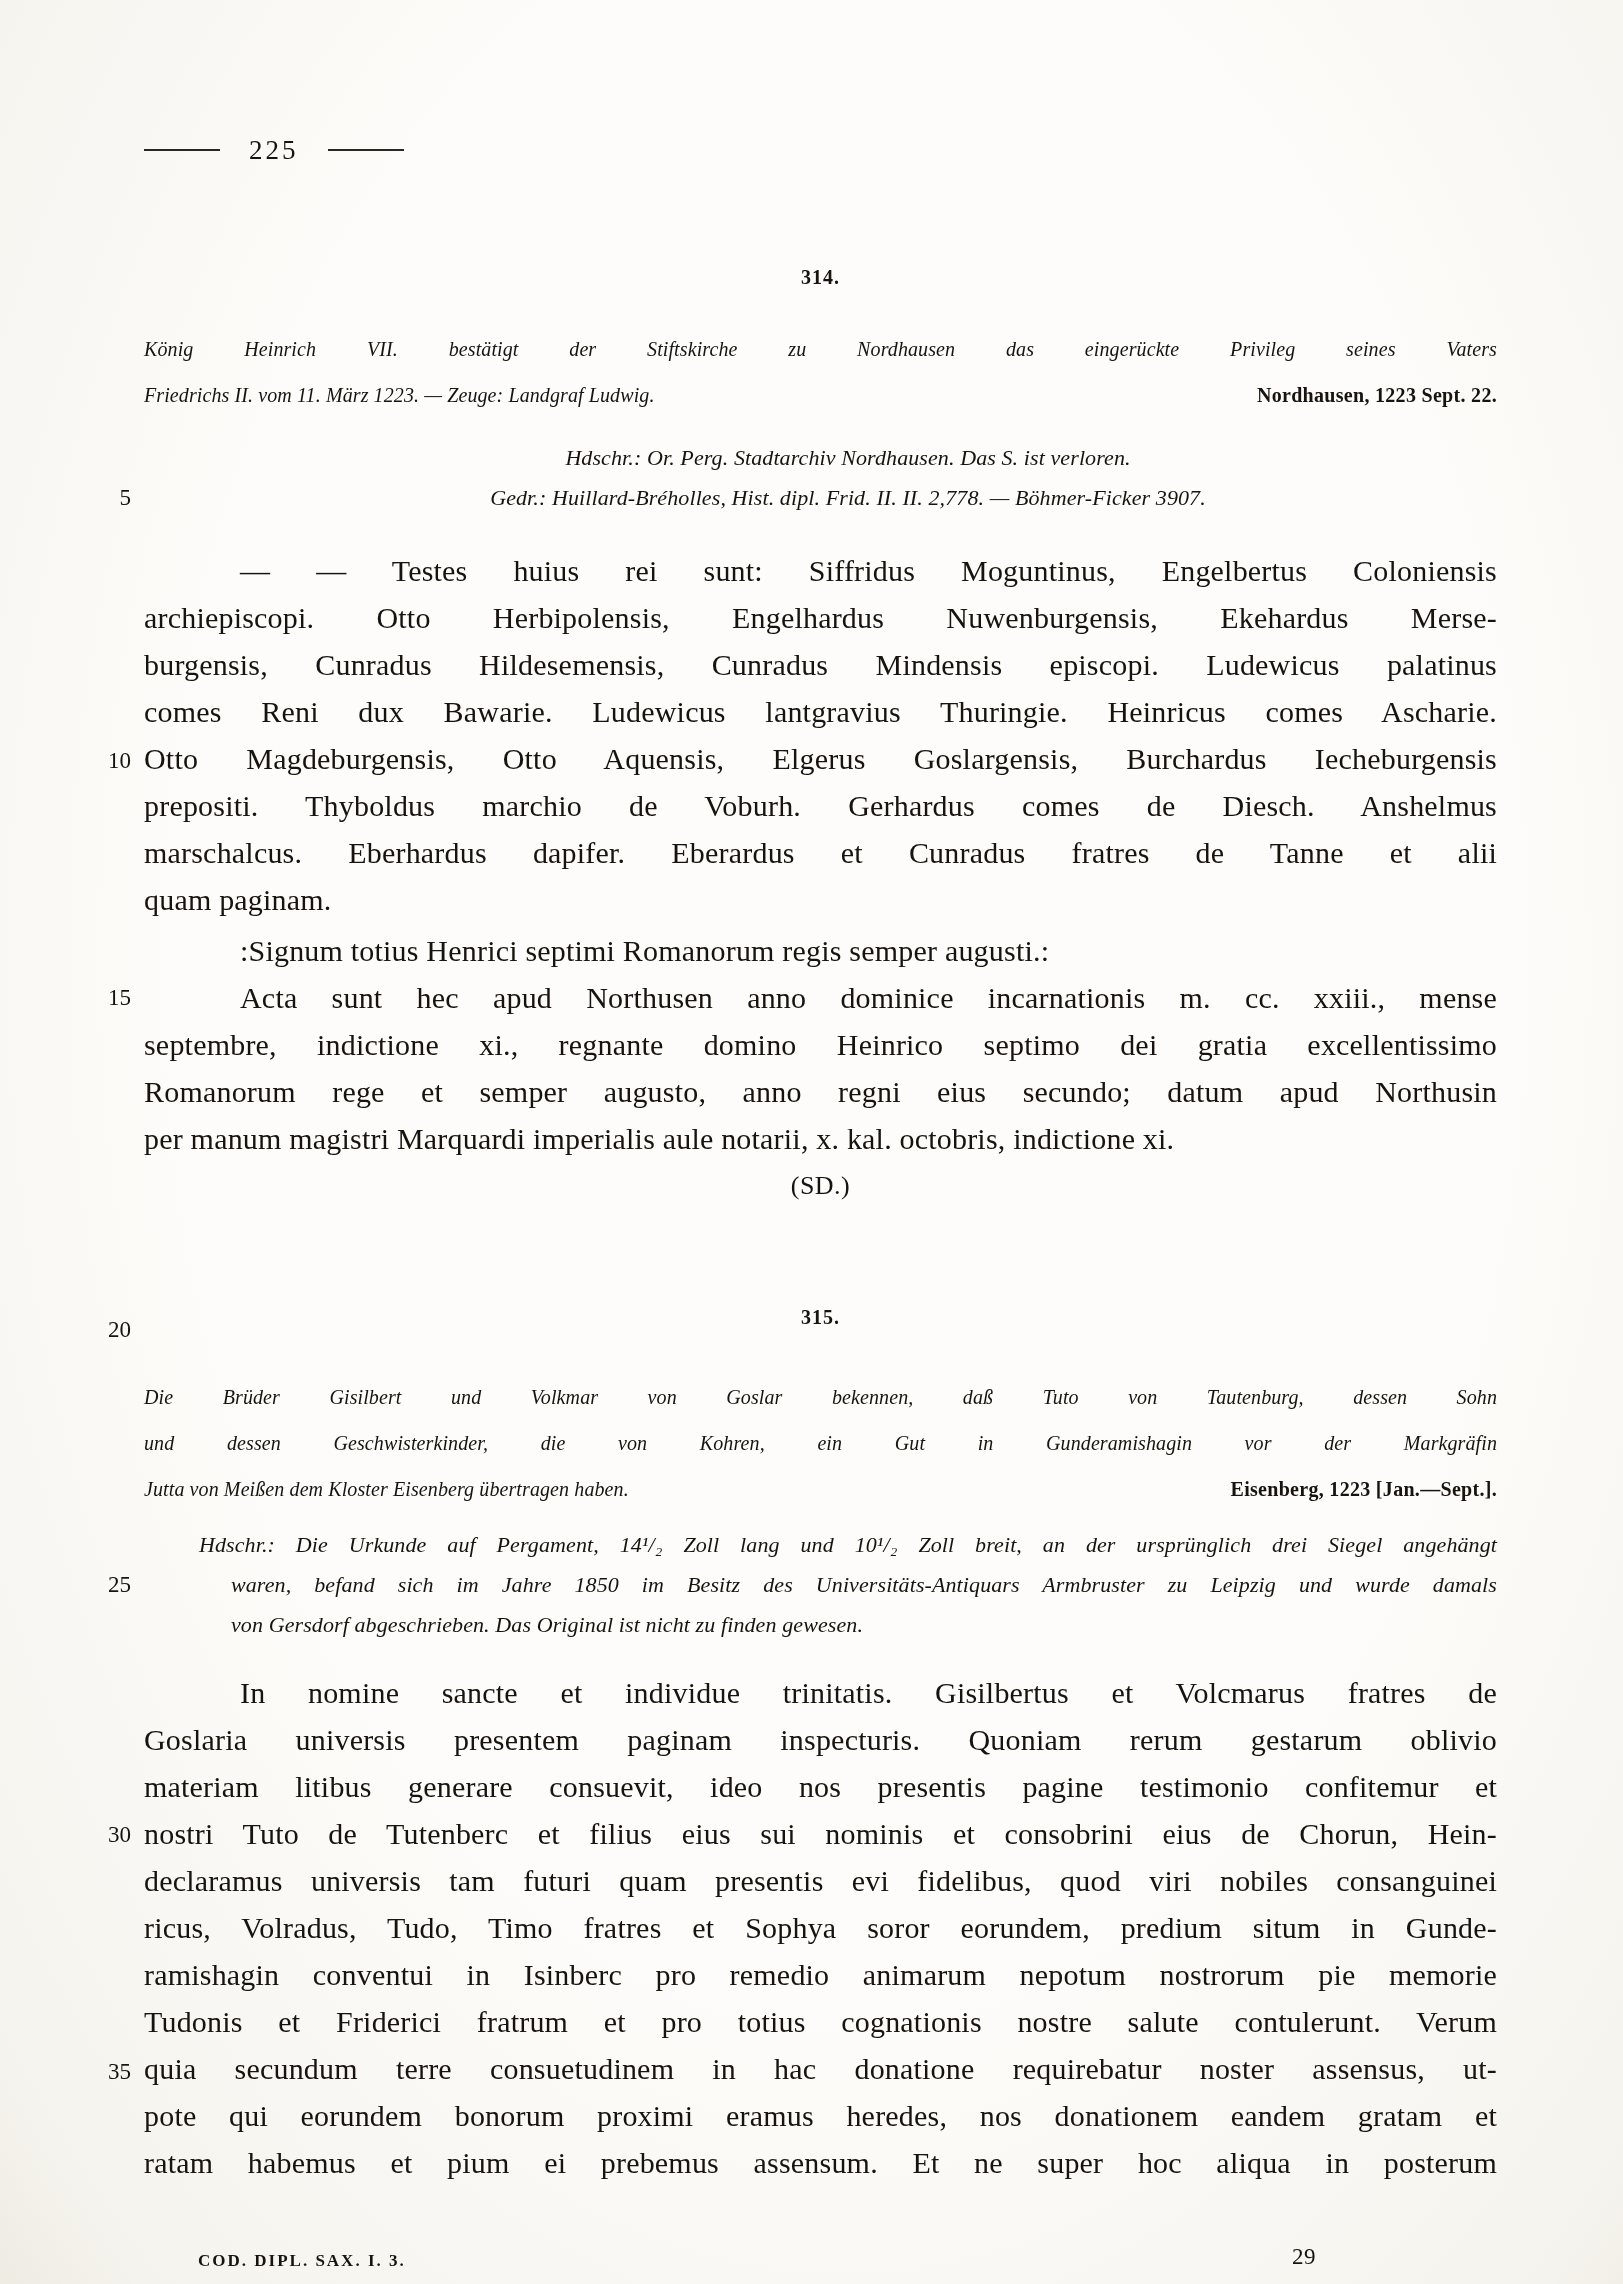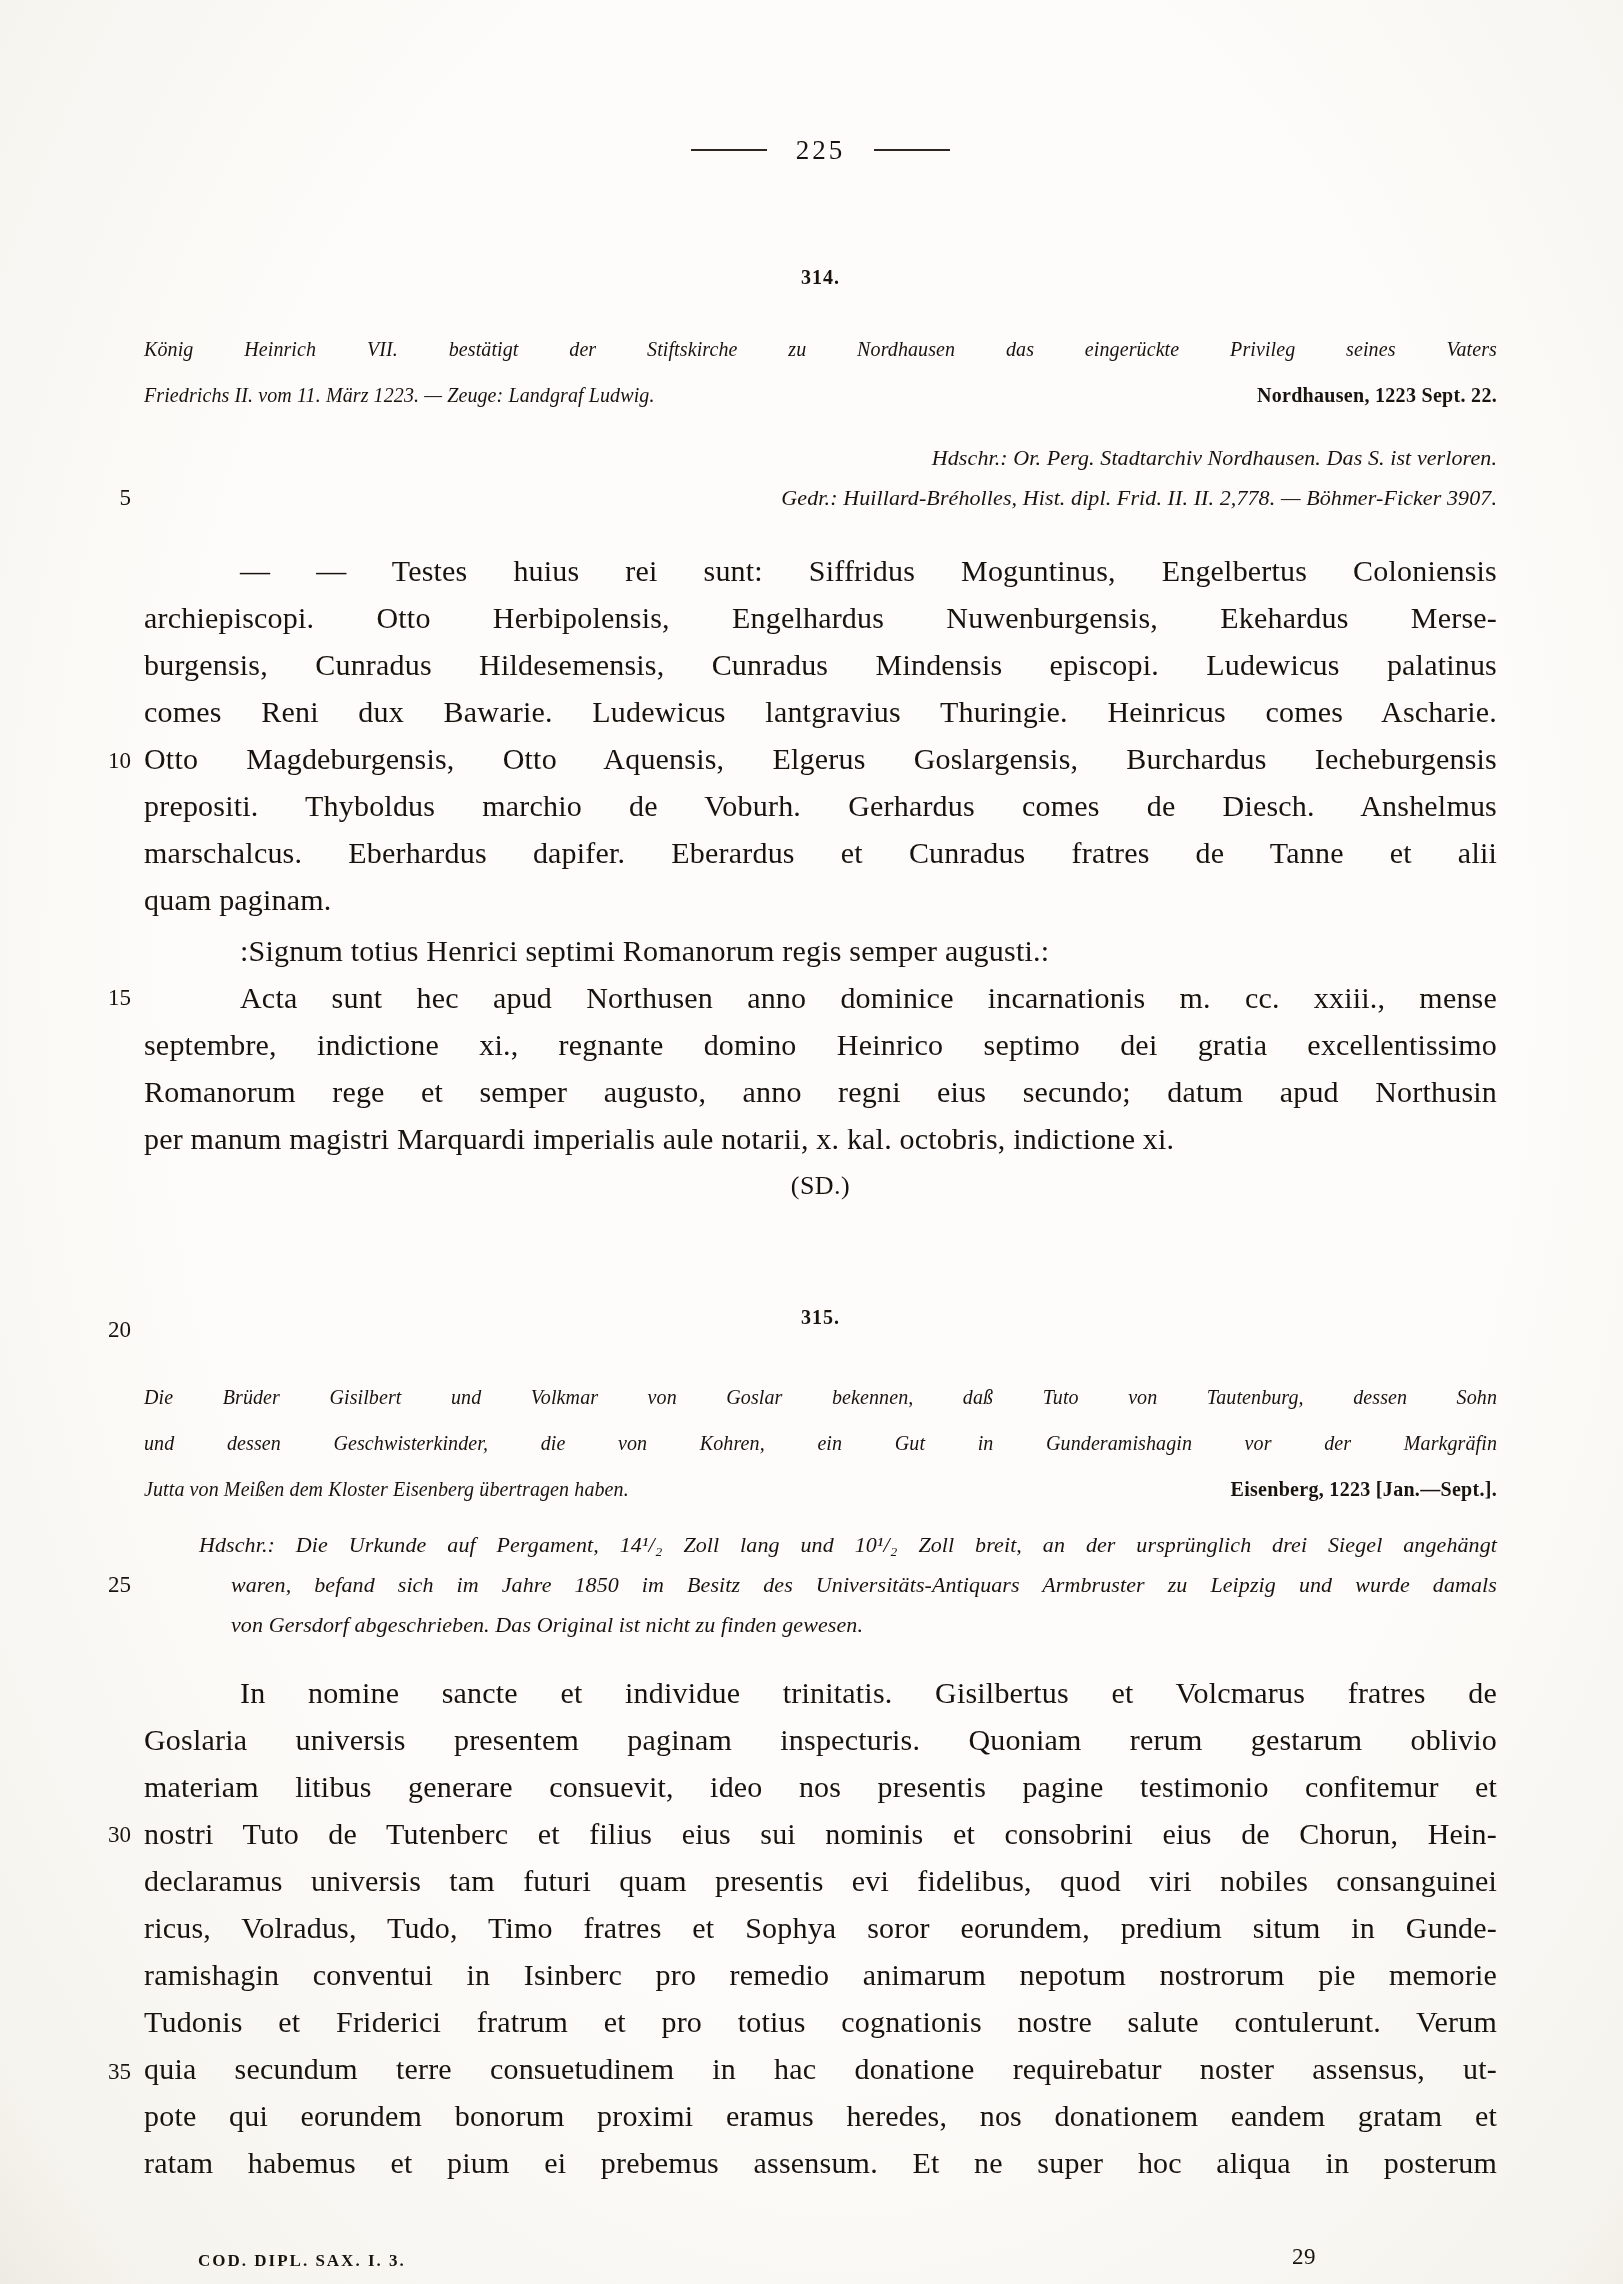--- a/index.html
+++ b/index.html
@@ -10,36 +10,36 @@
     height: 2284px;
     margin: 0 auto;
     background: radial-gradient(ellipse at 52% 42%, #fdfcfa 55%, #f5f3ed 92%, #eeebe3 100%);
     color: #18130d;
     font-family: "Liberation Serif", "DejaVu Serif", serif;
     overflow: hidden;
   }
   .col { position: absolute; left: 144px; width: 1353px; }
 
   
-  .header { top: 134px; display: flex; align-items: center; justify-content: center; gap: 29px; }
+  .header { top: 134px; display: flex; align-items: center; justify-content: flex-start; gap: 29px; }
   .pagenum { font-size: 27px; letter-spacing: 3px; line-height: 32px; }
   .rule { display: inline-block; width: 76px; height: 2.5px; background: #2b2620; }
 
   
   .docnum { text-align: center; font-size: 20px; font-weight: 700; letter-spacing: 1px; line-height: 33px; }
 
   
   .regest { font-size: 20px; line-height: 46px; font-style: italic; letter-spacing: 0.1px; }
   .regest .jline { text-align: justify; text-align-last: justify; }
   .regest-lastline { display: flex; justify-content: space-between; align-items: baseline; }
   .regest-date { font-style: normal; font-weight: 700; white-space: nowrap; letter-spacing: 0.3px; }
 
   
   .notes { font-size: 22px; line-height: 40px; font-style: italic; padding-left: 55px; letter-spacing: 0.1px; }
-  .notes .line { text-align: right; }
+  .notes .line { text-align: center; }
   .notes-hang .line { text-align: justify; text-align-last: justify; }
   .notes-hang .line:last-child { text-align-last: left; }
   .notes-hang .line:not(:first-child) { padding-left: 32px; }
 
   
   .jpara { font-size: 30px; line-height: 47px; letter-spacing: 0.2px; }
   .jpara .line { text-align: justify; text-align-last: justify; }
   .jpara .line:last-child { text-align-last: left; }
   .jpara.cont .line:last-child { text-align-last: justify; }
   .jpara .line:first-child { text-indent: 96px; }

